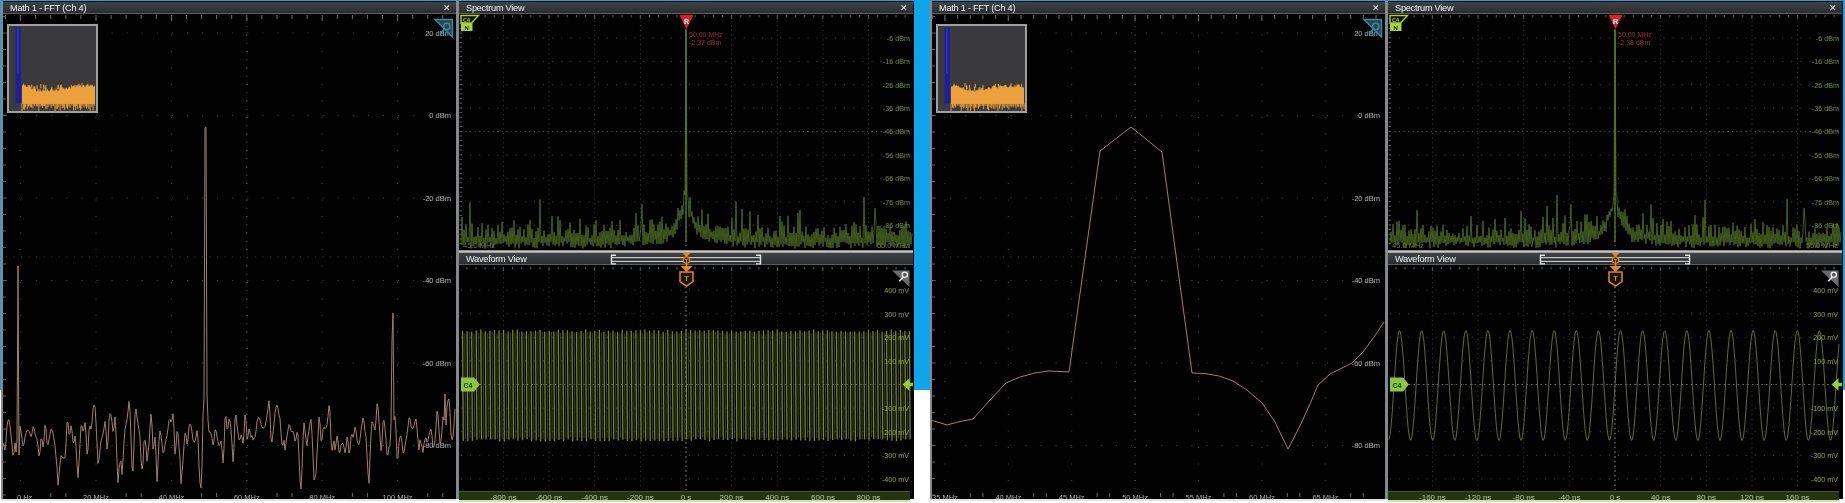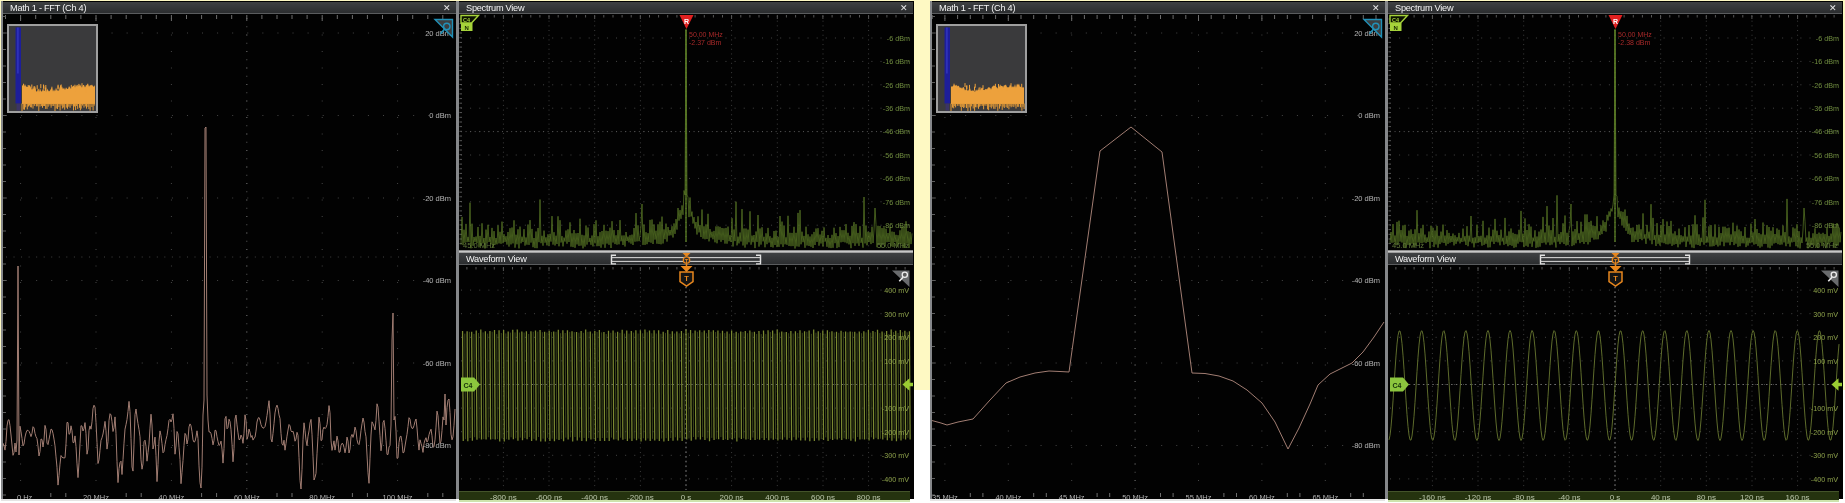--- a/index.html
+++ b/index.html
@@ -1,19 +1,19 @@
 <!DOCTYPE html>
 <html><head><meta charset="utf-8">
 <style>
 html,body{margin:0;padding:0;background:#ffffff;width:1845px;height:503px;overflow:hidden;}
 *{box-sizing:border-box;}
 text{font-family:"Liberation Sans",sans-serif;}
 </style></head>
 <body>
-<div style="position:relative;width:1845px;height:390px;background:#fef9c3;filter:blur(0.55px);">
+<div style="position:relative;width:1845px;height:390px;background:#0ea5e9;filter:blur(0.55px);">
 <div style="position:absolute;left:1px;top:1px;width:913px;height:498px;background:#020202;"></div>
 <div style="position:absolute;left:1px;top:1px;width:2px;height:498px;background:#85878a;"></div>
 <div style="position:absolute;left:456px;top:1px;width:3px;height:498px;background:#85878a;"></div>
 <div style="position:absolute;left:3px;top:2px;width:453px;height:12px;background:linear-gradient(#3f4143,#2b2d2f);border-bottom:1px solid #5a5c5e;color:#f5f5f5;font:9.2px 'Liberation Sans',sans-serif;line-height:12px;">
       <span style="position:absolute;left:7px;top:0px;white-space:nowrap;letter-spacing:-0.25px;">Math 1 - FFT (Ch 4)</span>
       <span style="position:absolute;left:440px;top:0px;color:#e8e8e8;font-size:9px;">✕</span>
     </div>
 <div style="position:absolute;left:459px;top:2px;width:454px;height:12px;background:linear-gradient(#3f4143,#2b2d2f);border-bottom:1px solid #5a5c5e;color:#f5f5f5;font:9.2px 'Liberation Sans',sans-serif;line-height:12px;">
       <span style="position:absolute;left:7px;top:0px;white-space:nowrap;letter-spacing:-0.25px;">Spectrum View</span>
       <span style="position:absolute;left:441px;top:0px;color:#e8e8e8;font-size:9px;">✕</span>

